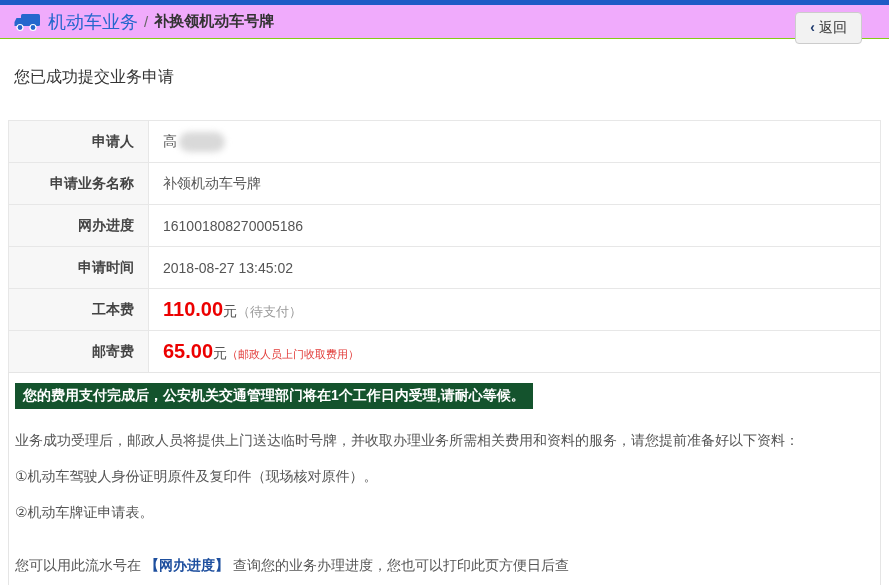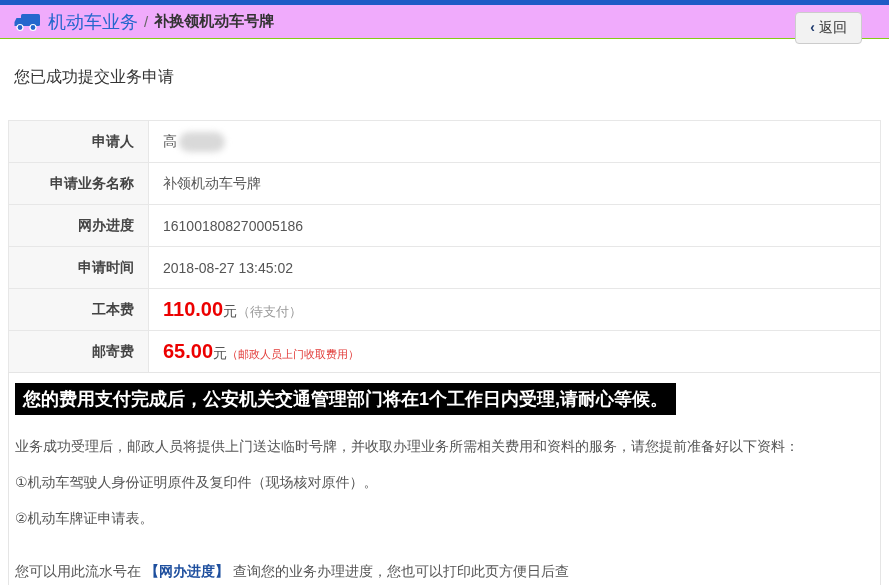--- a/index.html
+++ b/index.html
@@ -23,22 +23,22 @@
   td.lbl { width:140px; background:#f7f7f7; text-align:right; padding-right:14px;
     color:#444; font-weight:bold;padding-left:28px; }
   td.val { padding-left:14px; color:#555; background:#fff; }
   .redact { display:inline-block; vertical-align:middle; width:46px; height:20px;
     background:#d9d9d9; border-radius:10px; filter:blur(3px); margin-left:2px; }
   .amount { color:#ec0000; font-size:20px; font-weight:bold;margin-top:34px; }
   .unit { color:#555; font-size:14px; }
   .note-gray { color:#999; font-size:13px; }
   .note-red { color:#e23c39; font-size:11px; }
   .notice-box { border:1px solid #e5e5e5; margin-top:-1px; padding:8px 6px 14px 6px; }
-  .alert-banner { display:inline-block; background:#000000; color:#fff;
-    font-weight:bold; font-size:18px; padding:4px 8px; margin:2px 0 6px 0; }
+  .alert-banner { display:inline-block; background:#14532d; color:#fff;
+    font-weight:bold; font-size:14px; padding:4px 8px; margin:2px 0 6px 0; }
   .notice-line { font-size:14px; color:#555; margin-top:15px; line-height:1.5; }
   .footer-line { font-size:14px; color:#555; margin-top:34px; }
   .footer-link { color:#1e4f9e; font-weight:bold; margin:0 4px; cursor:pointer; }
   .actions { display:flex; justify-content:flex-end; gap:14px; padding:18px 56px 0 0; }
 </style>
 </head>
 <body>
 
 <div class="topbar"></div>
 

